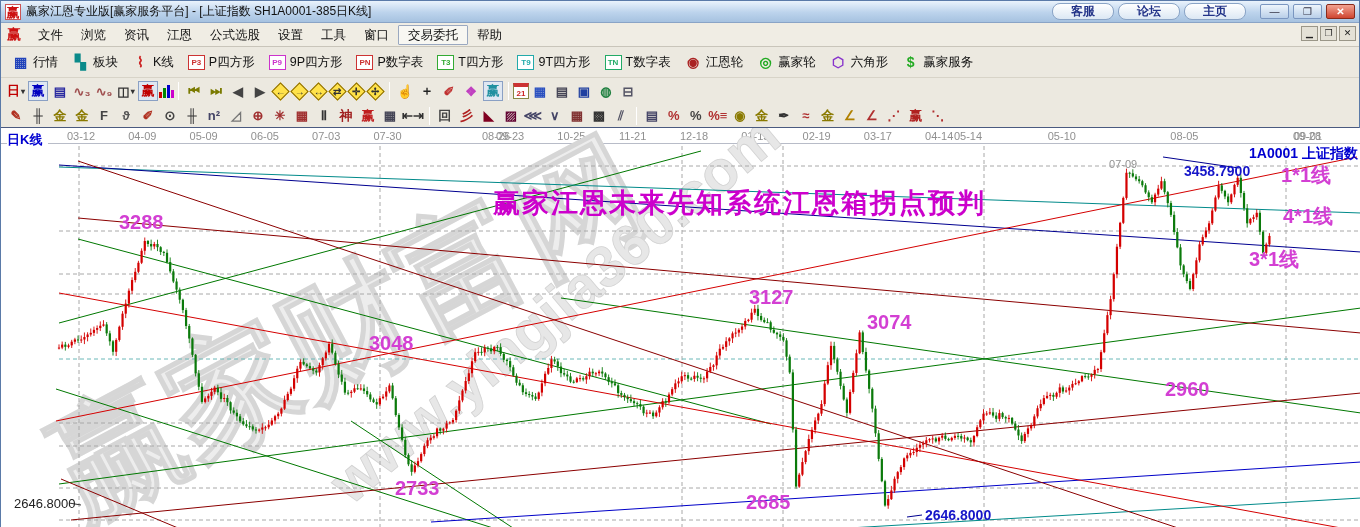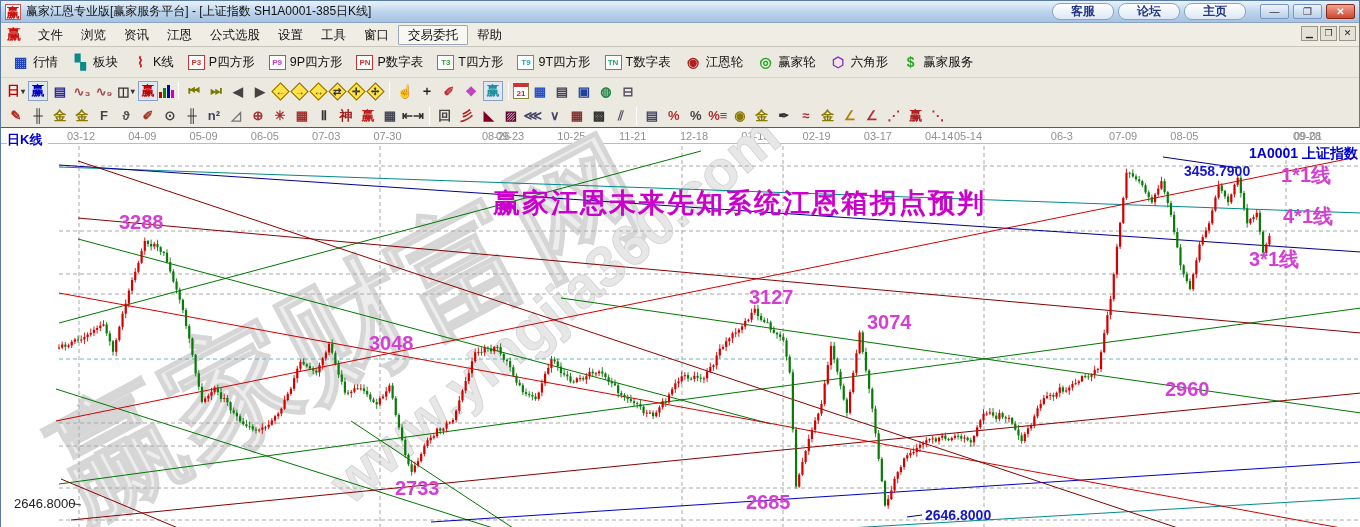--- a/index.html
+++ b/index.html
@@ -253,22 +253,22 @@
         <span class="date-tick" style="left: 463px; color: rgb(144, 144, 144); margin-left: 32px;">08-26</span>
         <span class="date-tick" style="left: 509.1px; color: rgb(144, 144, 144);">09-23</span>
         <span class="date-tick" style="left: 570.4px; color: rgb(144, 144, 144);">10-25</span>
         <span class="date-tick" style="left: 631.7px; color: rgb(144, 144, 144);">11-21</span>
         <span class="date-tick" style="left: 693px; color: rgb(144, 144, 144);">12-18</span>
         <span class="date-tick" style="left: 754.3px; color: rgb(144, 144, 144);">01-15</span>
         <span class="date-tick" style="left: 815.6px; color: rgb(144, 144, 144);">02-19</span>
         <span class="date-tick" style="left: 876.9px; color: rgb(144, 144, 144);">03-17</span>
         <span class="date-tick" style="left: 938.2px; color: rgb(144, 144, 144);">04-14</span>
         <span class="date-tick" style="left: 967px; color: rgb(144, 144, 144);">05-14</span>
-        <span class="date-tick" style="left: 1060.8px; color: rgb(144, 144, 144);">06-3</span>
-        <span class="date-tick" style="left: 1122.1px; color: rgb(144, 144, 144);">07-09</span>
+        <span class="date-tick" style="left: 1060.8px; color: rgb(144, 144, 144);">05-10</span>
+        <span class="date-tick" style="left: 1122.1px; color: rgb(144, 144, 144); margin-top: 28px;">07-09</span>
         <span class="date-tick" style="left: 1183.4px; color: rgb(144, 144, 144);">08-05</span>
         <span class="date-tick" style="left: 1307px; color: rgb(144, 144, 144);">09-01</span>
         <span class="date-tick" style="left: 1306px; color: rgb(144, 144, 144);">09-28</span>
       </div>
     <svg id="chart-svg" width="1360" height="400" viewBox="0 127 1360 400">
         <text x="0" y="0" transform="translate(80,520) rotate(-28)" font-size="130" font-weight="bold" fill="#ededed" stroke="#d6d6d6" stroke-width="1" font-family="&quot;Liberation Sans&quot;,sans-serif">赢家财富网</text>
         <text x="0" y="0" transform="translate(350,505) rotate(-40)" font-size="58" font-weight="bold" fill="#e7e7e7" stroke="#d2d2d2" stroke-width="0.8" font-family="&quot;Liberation Sans&quot;,sans-serif">www.yingjia360.com</text>
         <line x1="78" y1="145" x2="78" y2="527" stroke="#a8a8a8" stroke-width="1" stroke-dasharray="4 3"></line>
         <line x1="379" y1="145" x2="379" y2="527" stroke="#a8a8a8" stroke-width="1" stroke-dasharray="4 3"></line>
         <line x1="681" y1="145" x2="681" y2="527" stroke="#a8a8a8" stroke-width="1" stroke-dasharray="4 3"></line>

